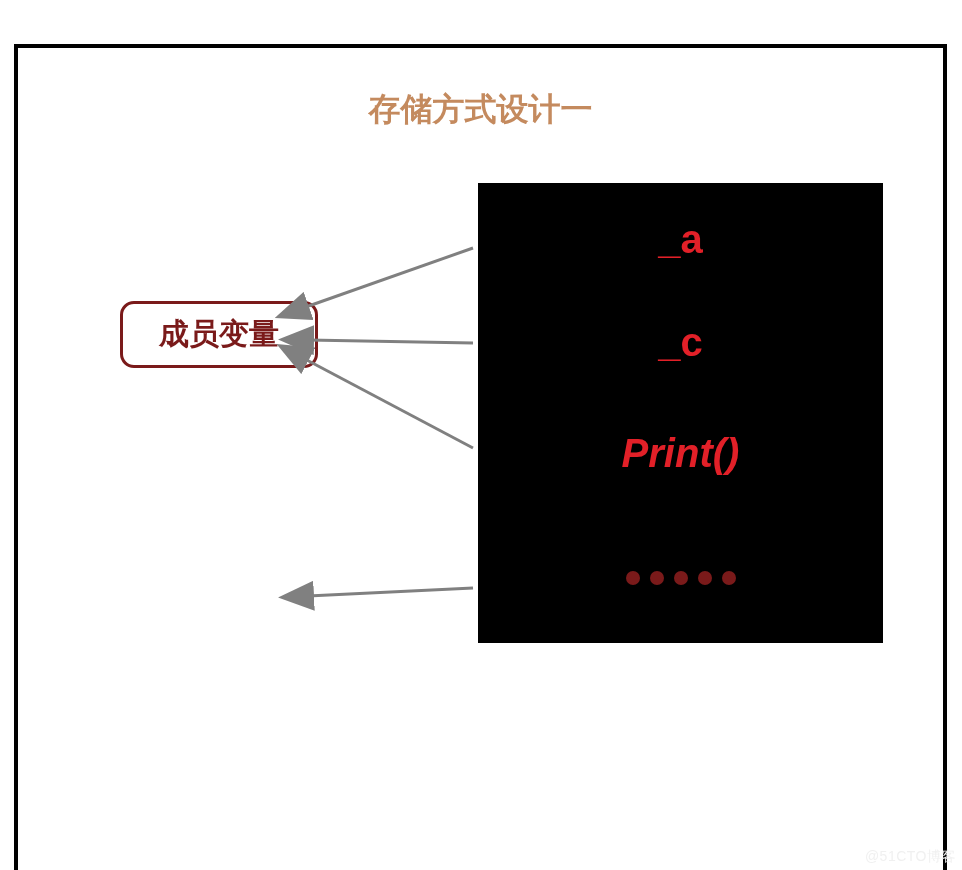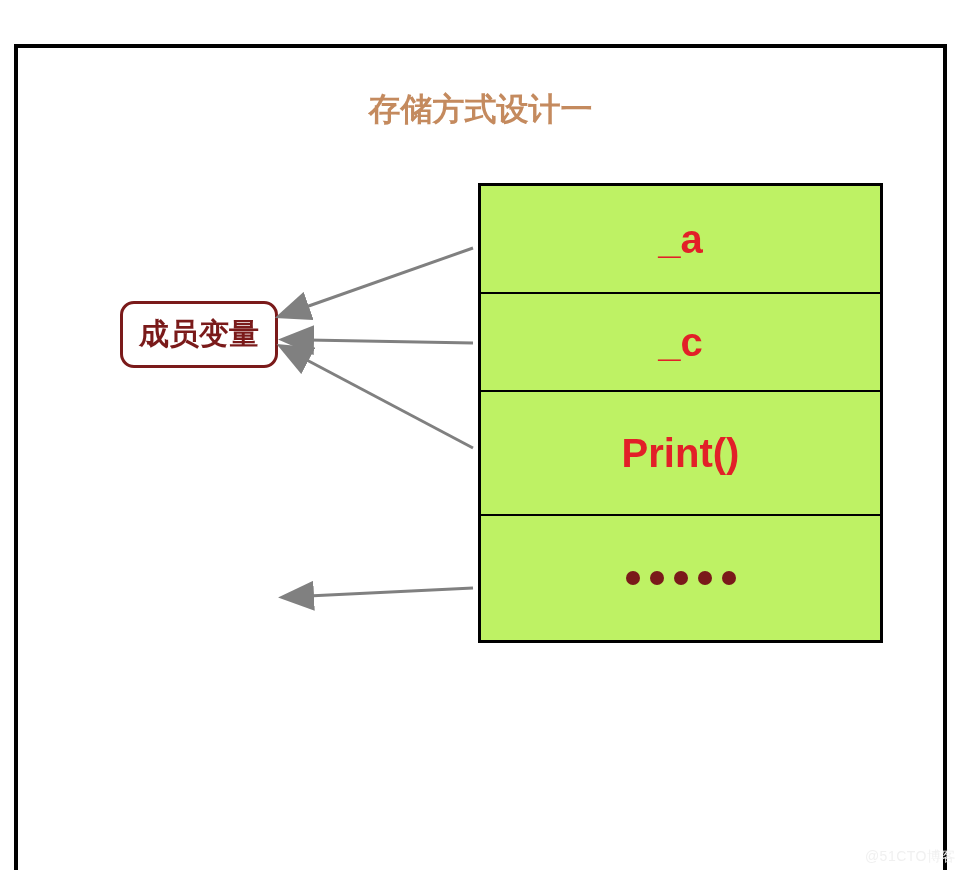--- a/index.html
+++ b/index.html
@@ -28,57 +28,58 @@
     text-align: center;
     font-size: 32px;
     font-weight: bold;
     color: #c48a5e;
   }
   .label-box {
     position: absolute;
     border: 3px solid #7a1a1a;
     border-radius: 14px;
     background: #ffffff;
-    padding: 10px 16px;
+    padding: 10px 36px;
     font-size: 30px;
     font-weight: bold;
     color: #7a1a1a;
     white-space: nowrap;
   }
   .label-var {
     left: 102px;
     top: 253px;
   }
   .label-func {
     left: 102px;
     top: 522px;
   }
   .class-box {
     position: absolute;
     left: 460px;
     top: 135px;
     width: 405px;
     border: 3px solid #000000;
-    background: #bef264;
+    background: #000000;
   }
   .cell {
     border-bottom: 2px solid #000000;
     height: 108px;
     display: flex;
     align-items: center;
     justify-content: center;
     font-size: 40px;
     font-weight: bold;
     color: #e22028;
   }
   .cell.short {
     height: 98px;
   }
   .cell.tall {
     height: 124px;
+    font-style: italic;
   }
   .cell:last-child {
     border-bottom: none;
   }
   .dots {
     display: flex;
     gap: 10px;
   }
   .dot {
     width: 14px;

